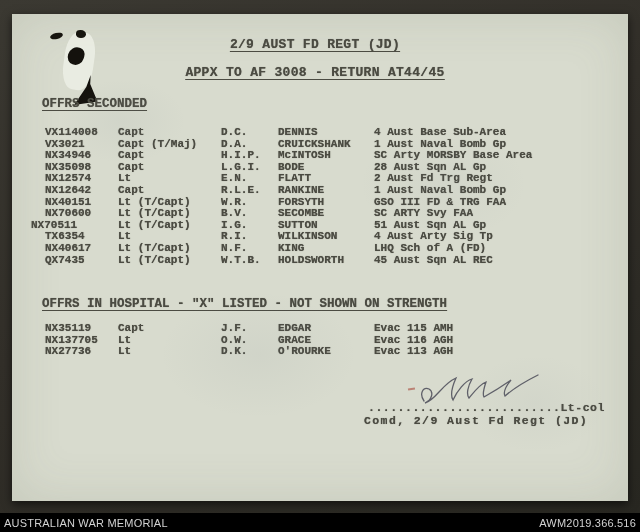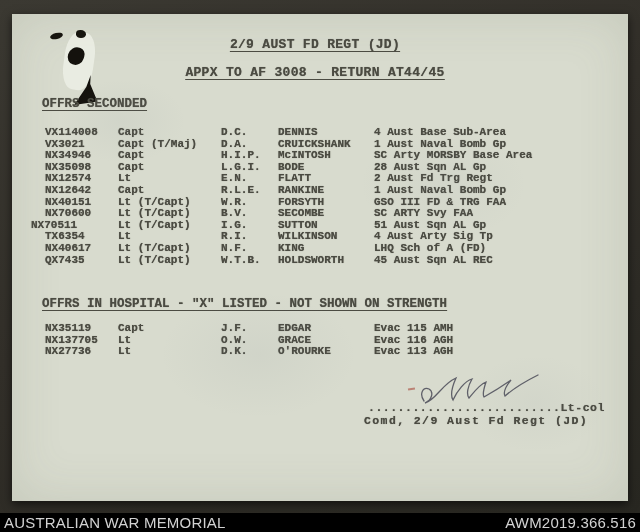--- a/index.html
+++ b/index.html
@@ -52,21 +52,21 @@
   .sig-scribble{position:absolute;left:402px;top:356px;}
   .red-tick{position:absolute;left:396px;top:374px;width:7px;height:2px;background:rgba(168,72,58,.6);transform:rotate(-8deg);}
   .sig-line{position:absolute;left:356px;top:387px;font-size:11.5px;letter-spacing:.5px;}
   .sig-comd{position:absolute;left:352px;top:400px;font-size:11.5px;letter-spacing:1.4px;}
   
   .awm-bar{
     position:absolute;left:0;bottom:0;width:640px;height:19px;background:#000;
     display:flex;justify-content:space-between;align-items:center;
     box-sizing:border-box;padding:0 4px;
     font-family:"Liberation Sans","DejaVu Sans",sans-serif;
-    font-size:15px;color:#d2d2d2;letter-spacing:.2px;
+    font-size:11px;color:#d2d2d2;letter-spacing:.2px;
   }
 </style>
 </head>
 <body>
 
 <div class="scan-frame">
   <div class="paper">
 
     <div class="tear-light"></div>
     <div class="blot-dots"></div>

